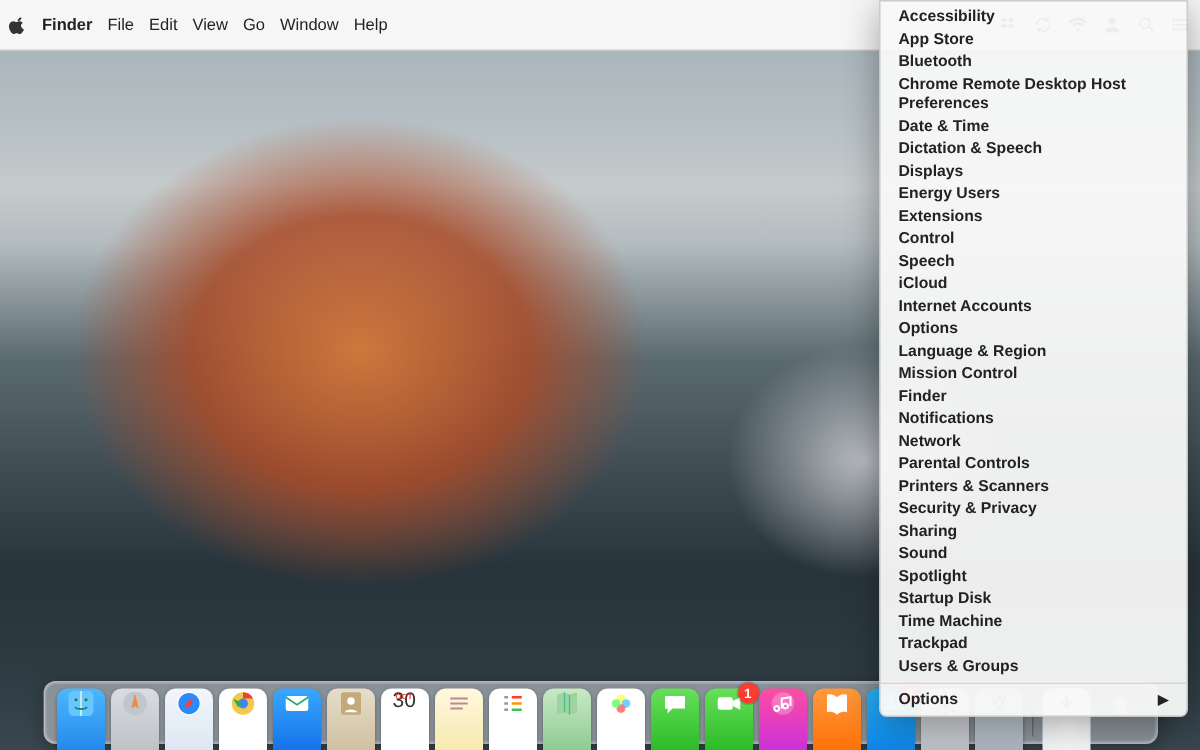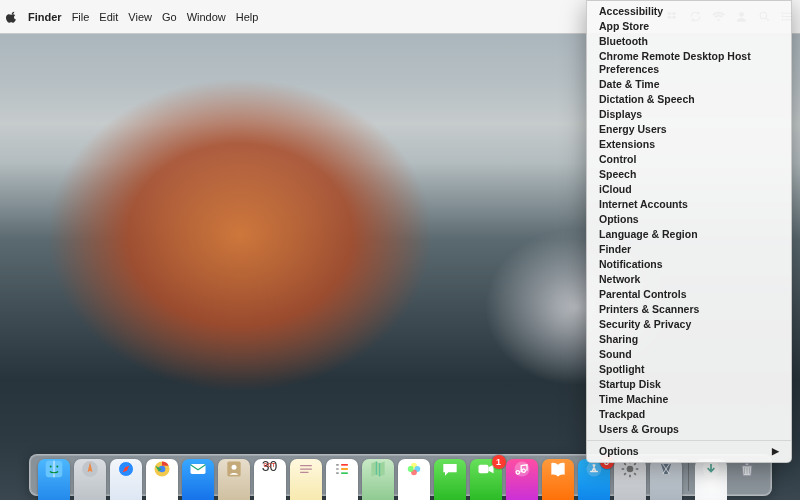--- a/index.html
+++ b/index.html
@@ -120,20 +120,21 @@
     <div class="ctx-item">Dictation &amp; Speech</div>
     <div class="ctx-item">Displays</div>
     <div class="ctx-item">Energy Users</div>
     <div class="ctx-item">Extensions</div>
     <div class="ctx-item">Control</div>
     <div class="ctx-item">Speech</div>
     <div class="ctx-item">iCloud</div>
     <div class="ctx-item">Internet Accounts</div>
     <div class="ctx-item">Options</div>
     <div class="ctx-item">Language &amp; Region</div>
+    <div class="ctx-item">Mission Control</div>
     <div class="ctx-item">Finder</div>
     <div class="ctx-item">Notifications</div>
     <div class="ctx-item">Network</div>
     <div class="ctx-item">Parental Controls</div>
     <div class="ctx-item">Printers &amp; Scanners</div>
     <div class="ctx-item">Security &amp; Privacy</div>
     <div class="ctx-item">Sharing</div>
     <div class="ctx-item">Sound</div>
     <div class="ctx-item">Spotlight</div>
     <div class="ctx-item">Startup Disk</div>

